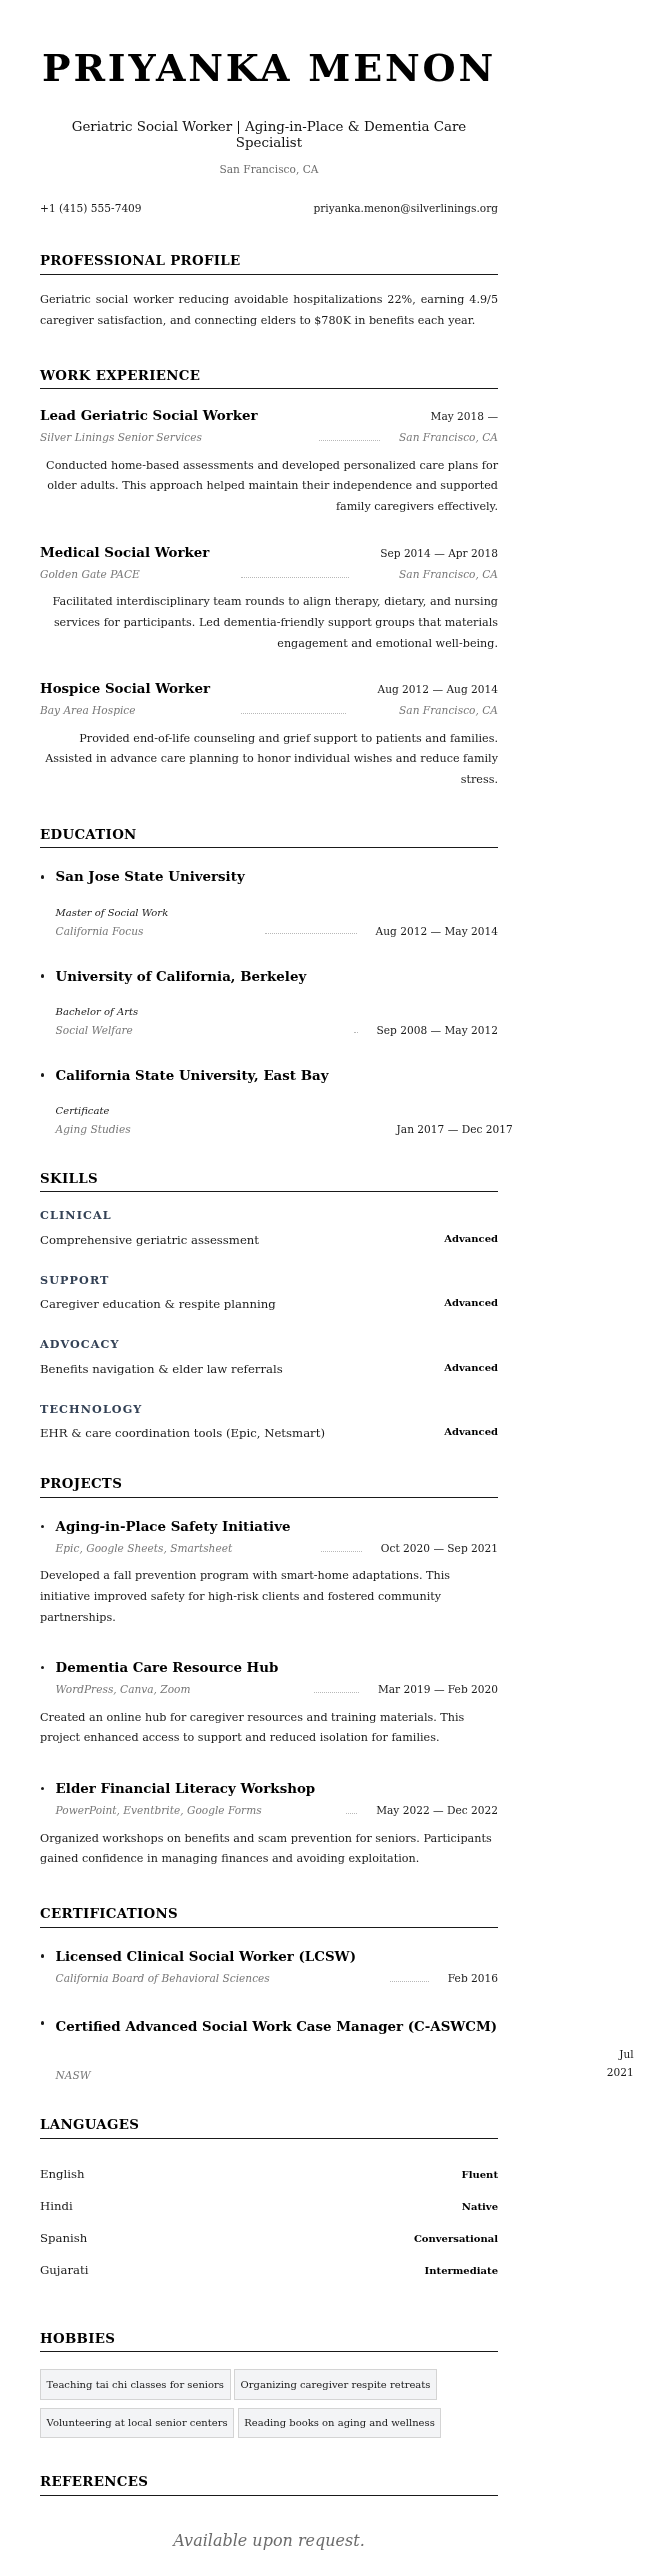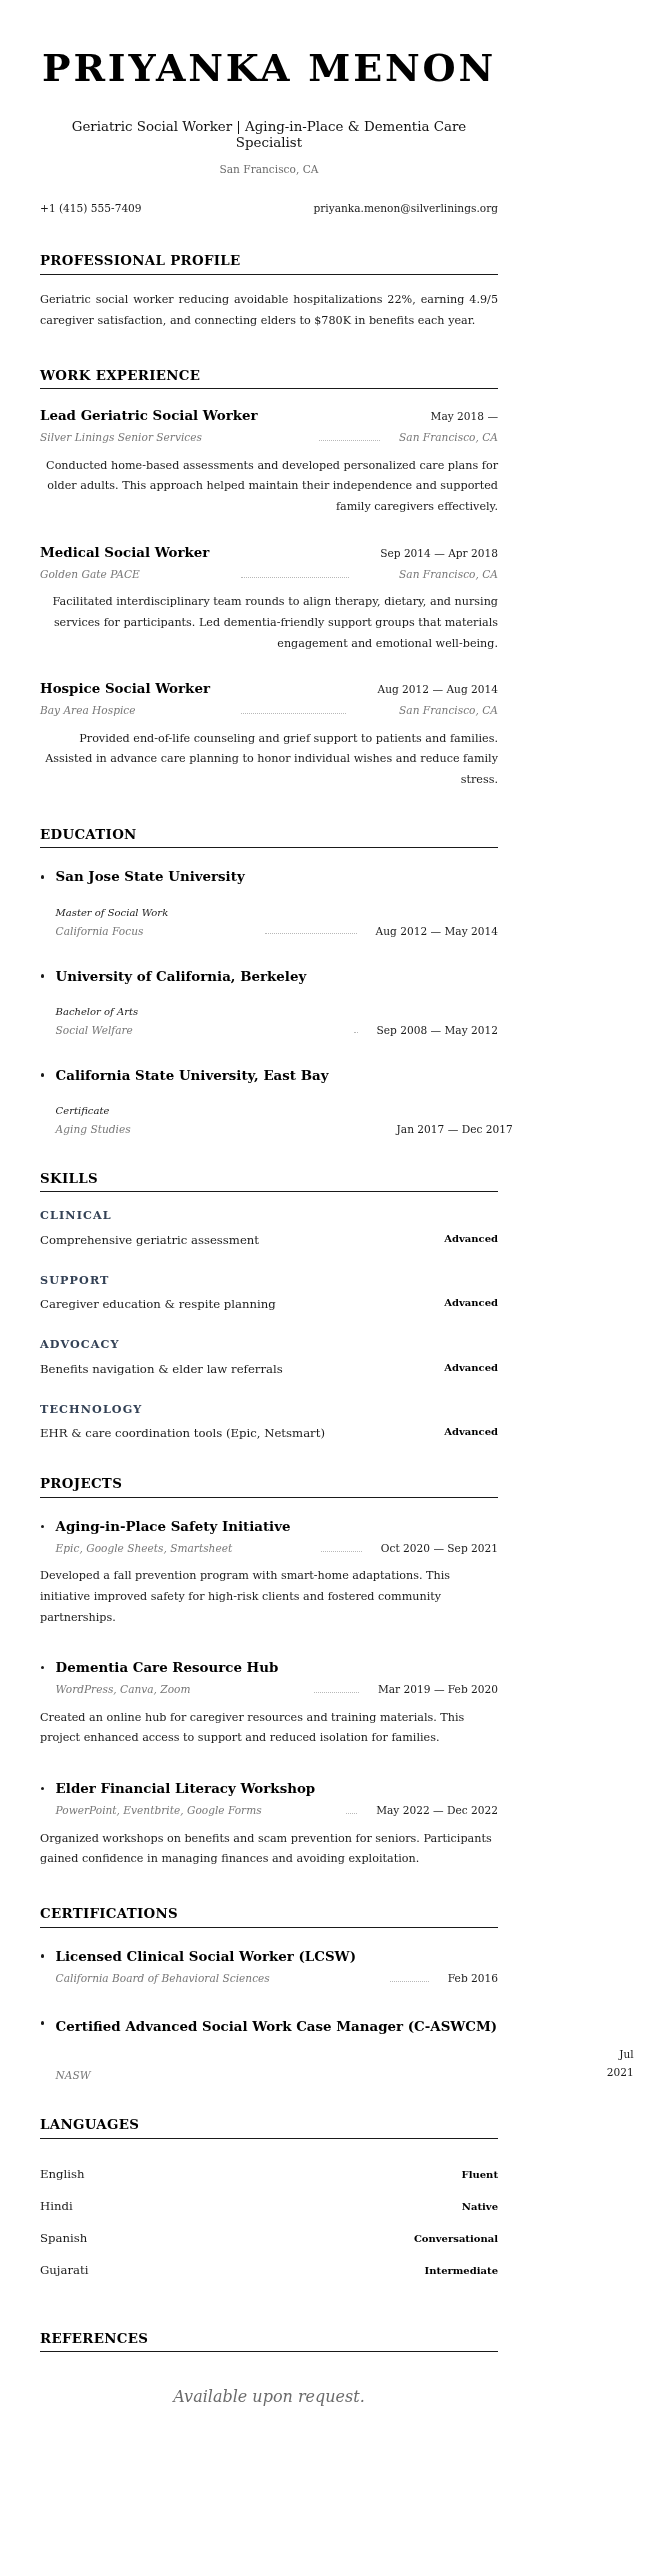--- a/index.html
+++ b/index.html
@@ -311,20 +311,29 @@
         <span class="lang-name">Spanish</span>
         <span class="lang-level">Conversational</span>
       </div>
       <div class="lang-row">
         <span class="lang-name">Gujarati</span>
         <span class="lang-level">Intermediate</span>
       </div>
     </div>
   </section>
 
+  <section class="section">
+    <h2 class="section-title">HOBBIES</h2>
+    <div class="hobbies">
+      <span class="hobby-tag">Teaching tai chi classes for seniors</span>
+      <span class="hobby-tag">Organizing caregiver respite retreats</span>
+      <span class="hobby-tag">Volunteering at local senior centers</span>
+      <span class="hobby-tag">Reading books on aging and wellness</span>
+    </div>
+  </section>
 
   <section class="section">
     <h2 class="section-title">REFERENCES</h2>
     <p class="references">Available upon request.</p>
   </section>
 
 </div>
 
 
 </body></html>

